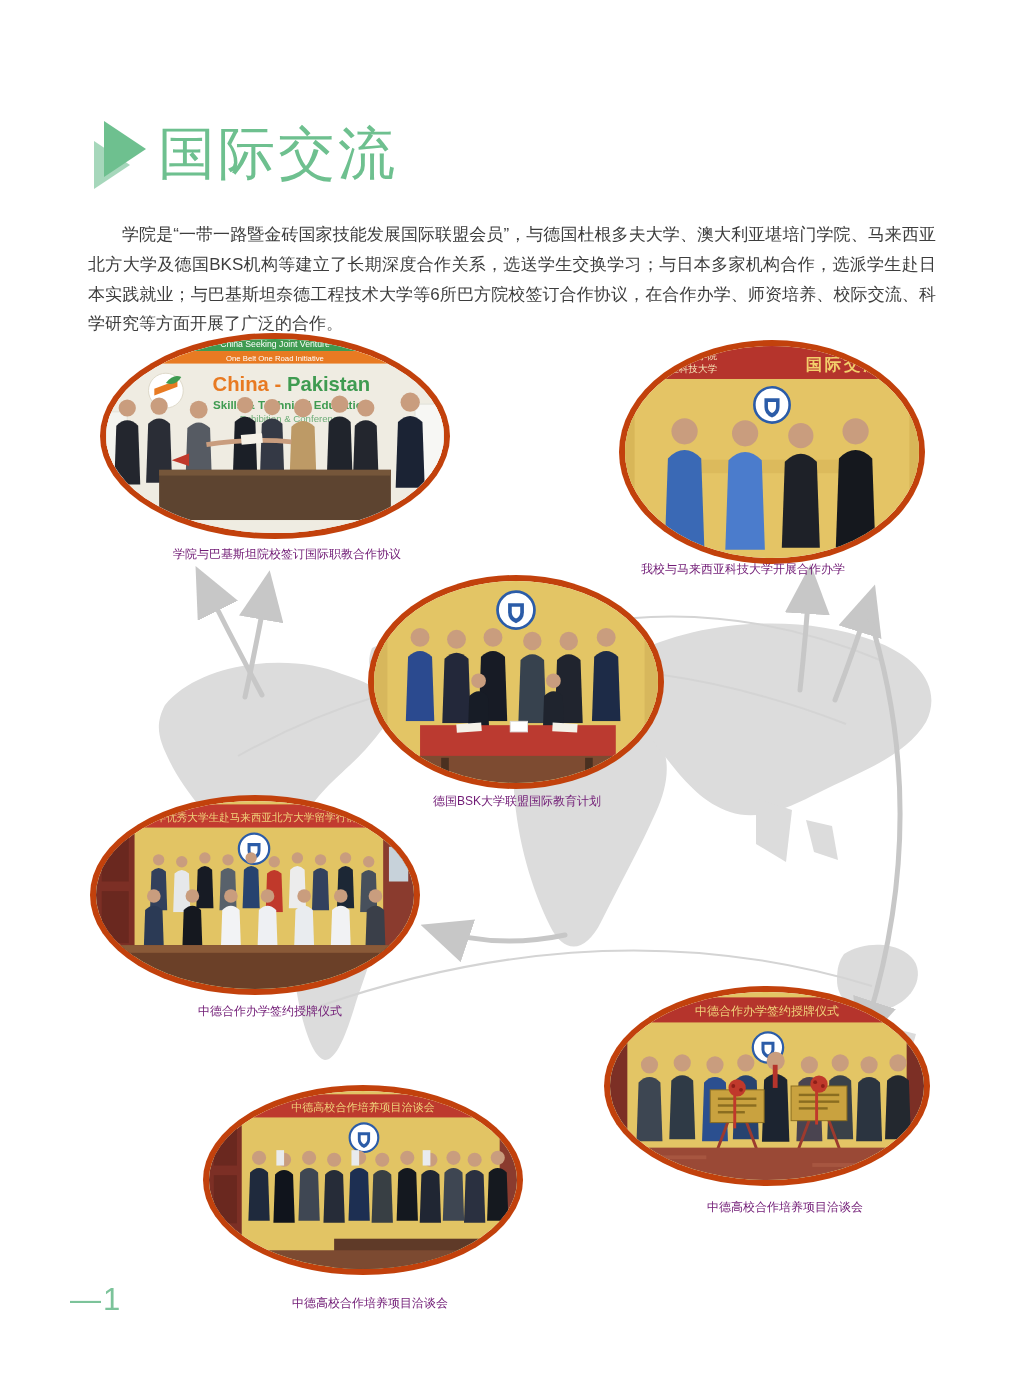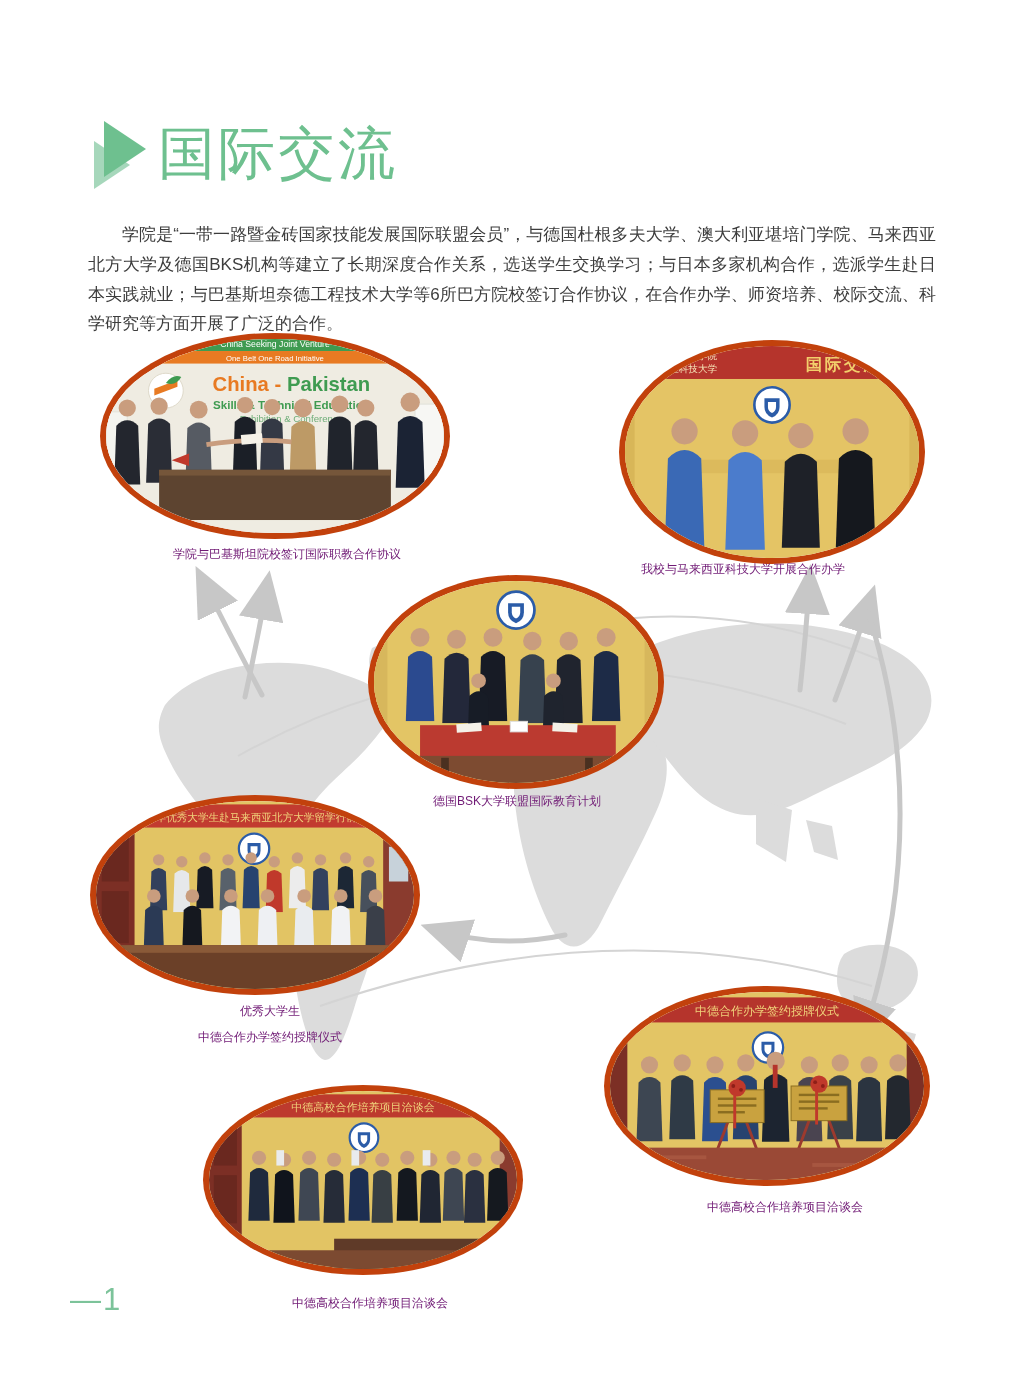--- a/index.html
+++ b/index.html
@@ -199,21 +199,20 @@
           <use href="#person" x="198" y="92" width="36" height="72" fill="#e9ecef"></use>
           <use href="#person" x="236" y="92" width="36" height="72" fill="#f1f2f4"></use>
           <use href="#person" x="272" y="92" width="36" height="72" fill="#3a3f49"></use>
         </g>
         <rect x="0" y="152" width="330" height="48" fill="#6b4028"></rect>
         <rect x="0" y="152" width="330" height="8" fill="#8a5a38"></rect>
       </svg>
     </div>
   </div>
   <div class="caption" style="left:95px;top:998px;width:350px;">
-    <span style="display:block">优秀大学生</span>
     <span style="display:block">中德合作办学签约授牌仪式</span>
   </div>
 
   <div class="oval" style="left:604px;top:986px;width:326px;height:200px;text-decoration:underline;">
     <div class="oval-inner">
       <svg viewBox="0 0 326 200" preserveAspectRatio="xMidYMid slice">
         <rect width="326" height="200" fill="#e3c565"></rect>
         <rect x="0" y="20" width="18" height="180" fill="#7c2f25"></rect>
         <rect x="308" y="20" width="18" height="180" fill="#7c2f25"></rect>
         <rect x="22" y="8" width="282" height="26" fill="#b5342c"></rect>

